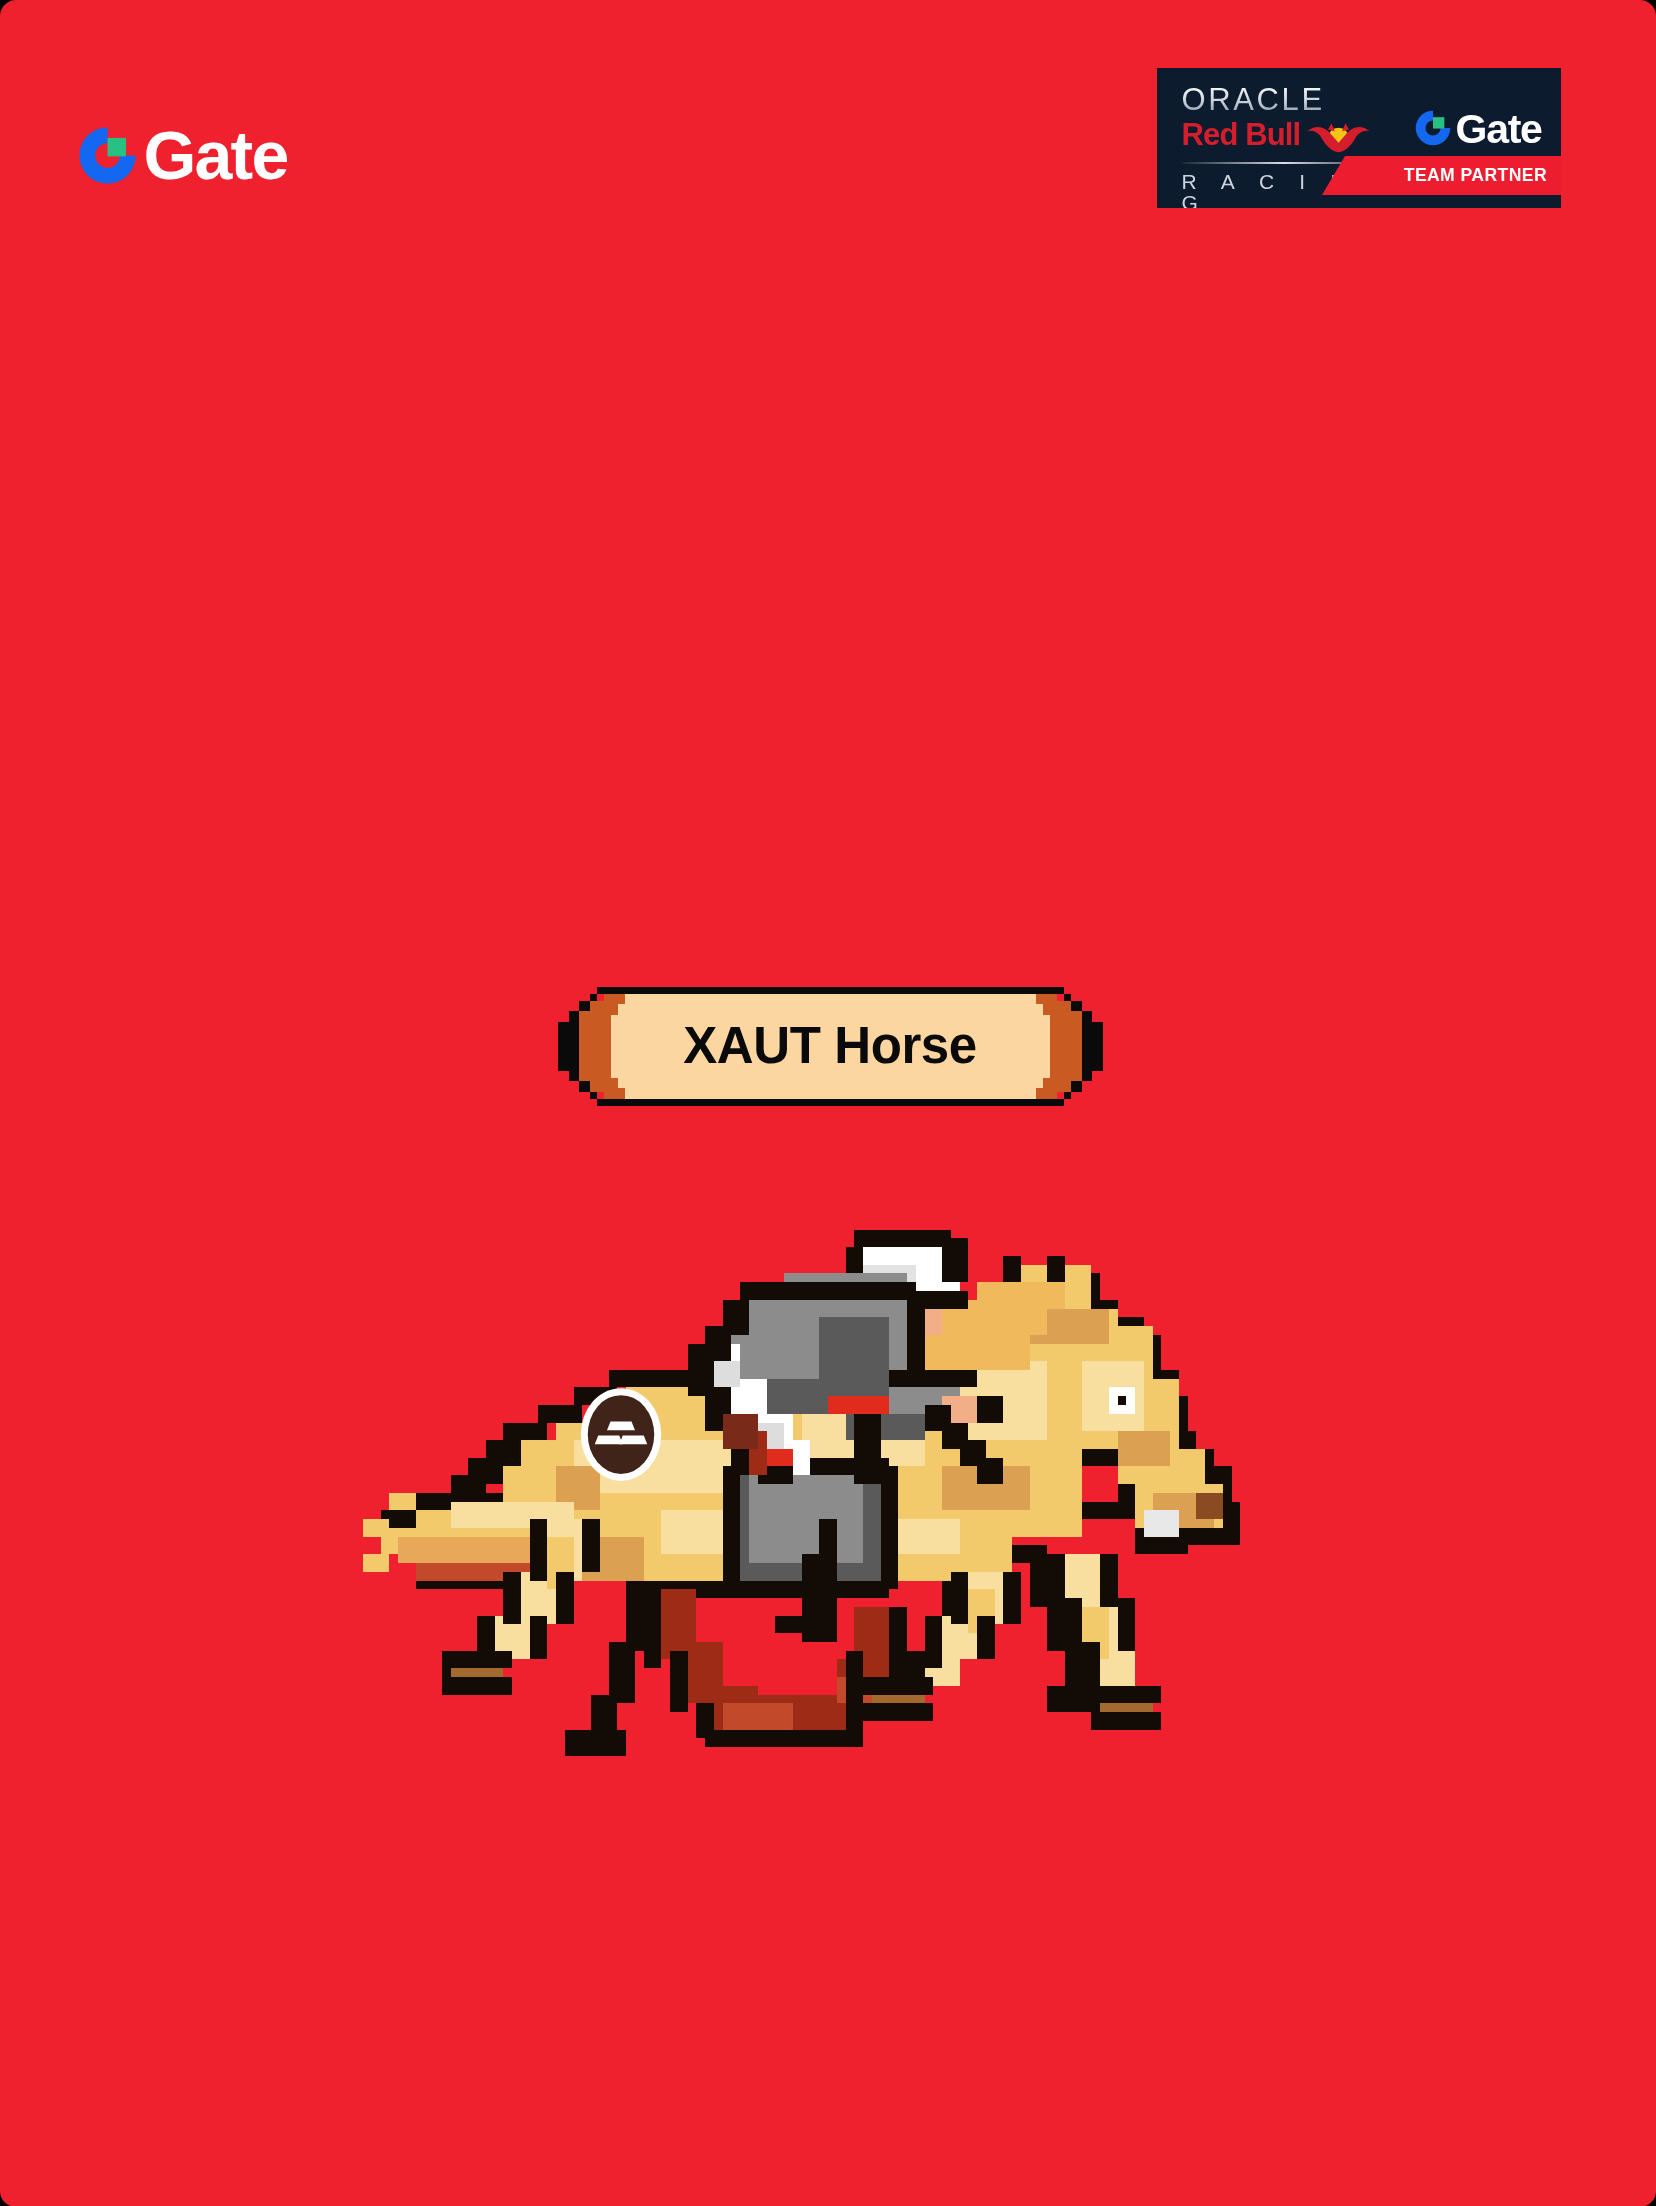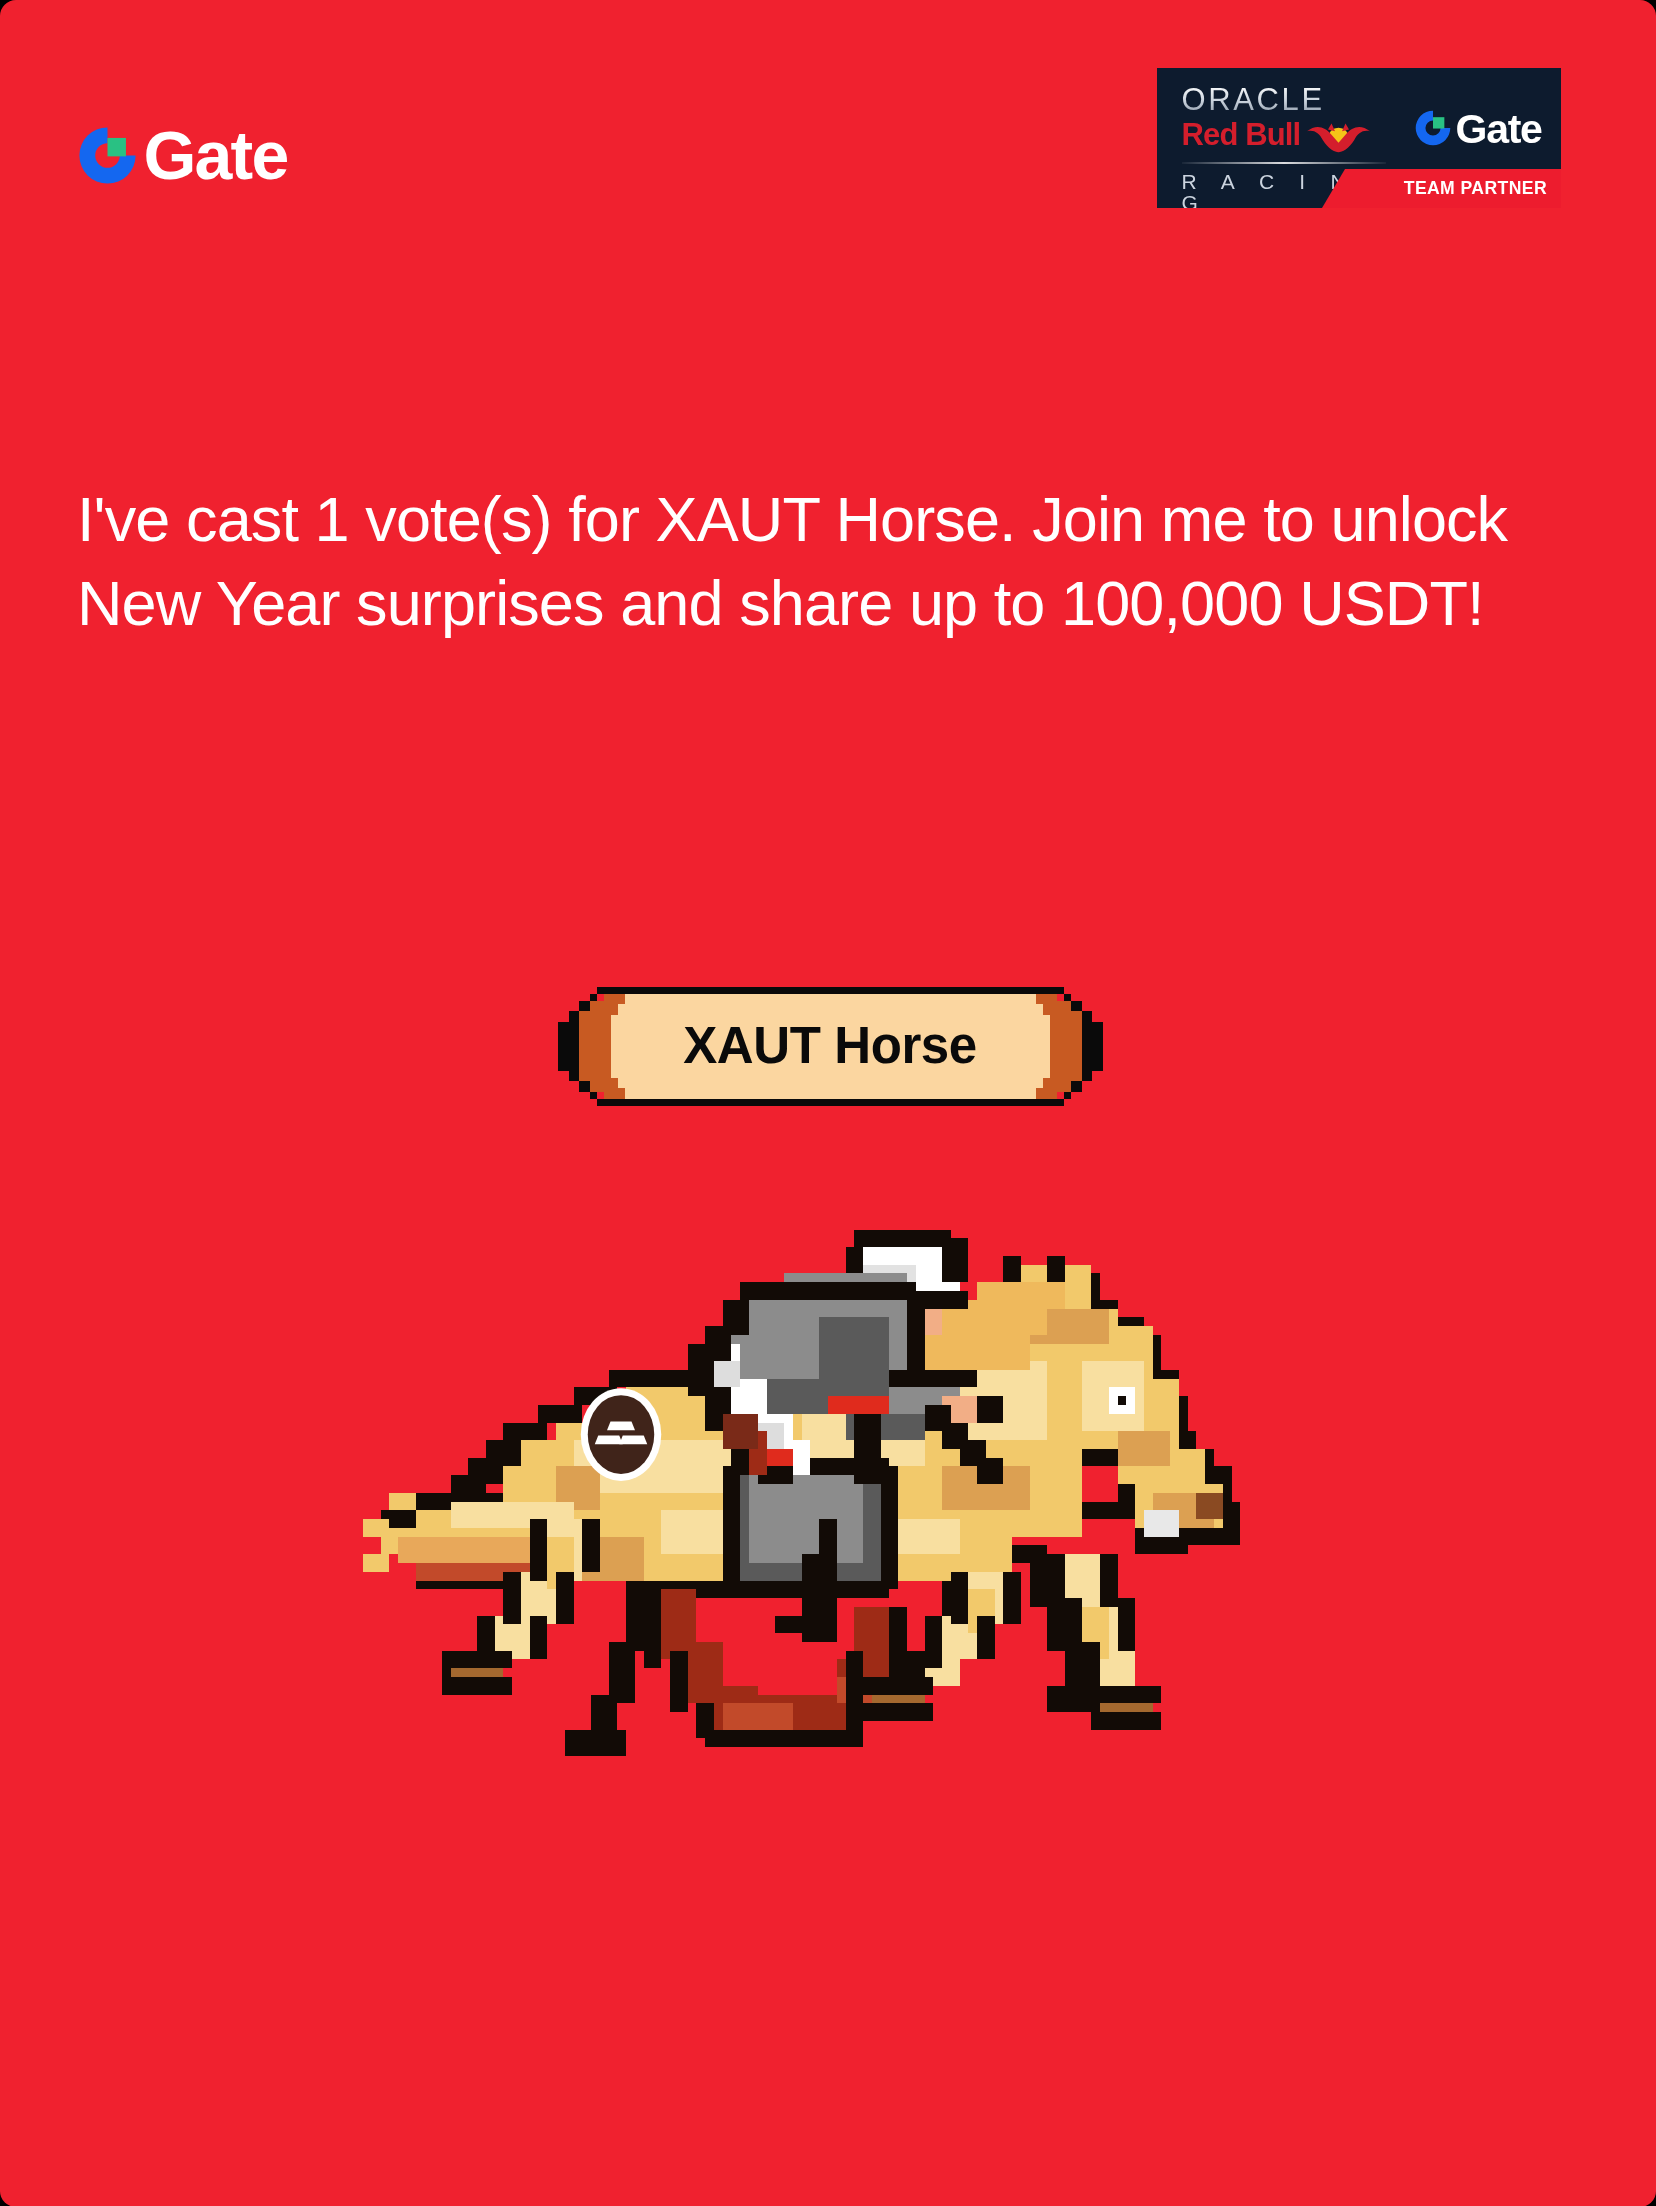--- a/index.html
+++ b/index.html
@@ -68,21 +68,21 @@
   .rb-gate {
     position:absolute; left:256px; top:40px;
     display:flex; align-items:center;
   }
   .rb-gate-word {
     font-size:41px; font-weight:700; color:#fff; letter-spacing:-1.3px;
     margin-left:2.6px; line-height:1;
     font-family:"Liberation Sans", sans-serif;
   }
   .rb-partner-strip {
-    position:absolute; right:0; bottom:0; height:39px; width:239px;
+    position:absolute; right:0; bottom:13px; height:39px; width:239px;
     background:#ED1C2E;
     clip-path:polygon(23px 0, 100% 0, 100% 100%, 0 100%);
     display:flex; align-items:center; justify-content:flex-end;
     padding-right:14px;
   }
   .rb-partner-strip span {
     font-size:17.6px; font-weight:700; color:#fff; letter-spacing:0.4px;
     font-family:"Liberation Sans", sans-serif;
   }
 
@@ -173,21 +173,20 @@
         </span>
         <span class="rb-gate-word">Gate</span>
       </div>
 
       <div class="rb-partner-strip">
         <span>TEAM PARTNER</span>
       </div>
     </div>
   </div>
 
-  <p class="subtitle">I've cast 1 vote(s) for XAUT Horse. Join me to unlock New Year surprises and share up to 100,000 USDT!</p>
 
   <div class="plate-wrap">
     <div class="plate">
       <svg viewBox="0 0 323 80" xmlns="http://www.w3.org/2000/svg" shape-rendering="crispEdges">
 
         <g fill="#0A0A0A">
           <rect x="28" y="6" width="267" height="4"></rect>
           <rect x="28" y="70" width="267" height="4"></rect>
           <rect x="24" y="10" width="4" height="60"></rect>
           <rect x="295" y="10" width="4" height="60"></rect>

